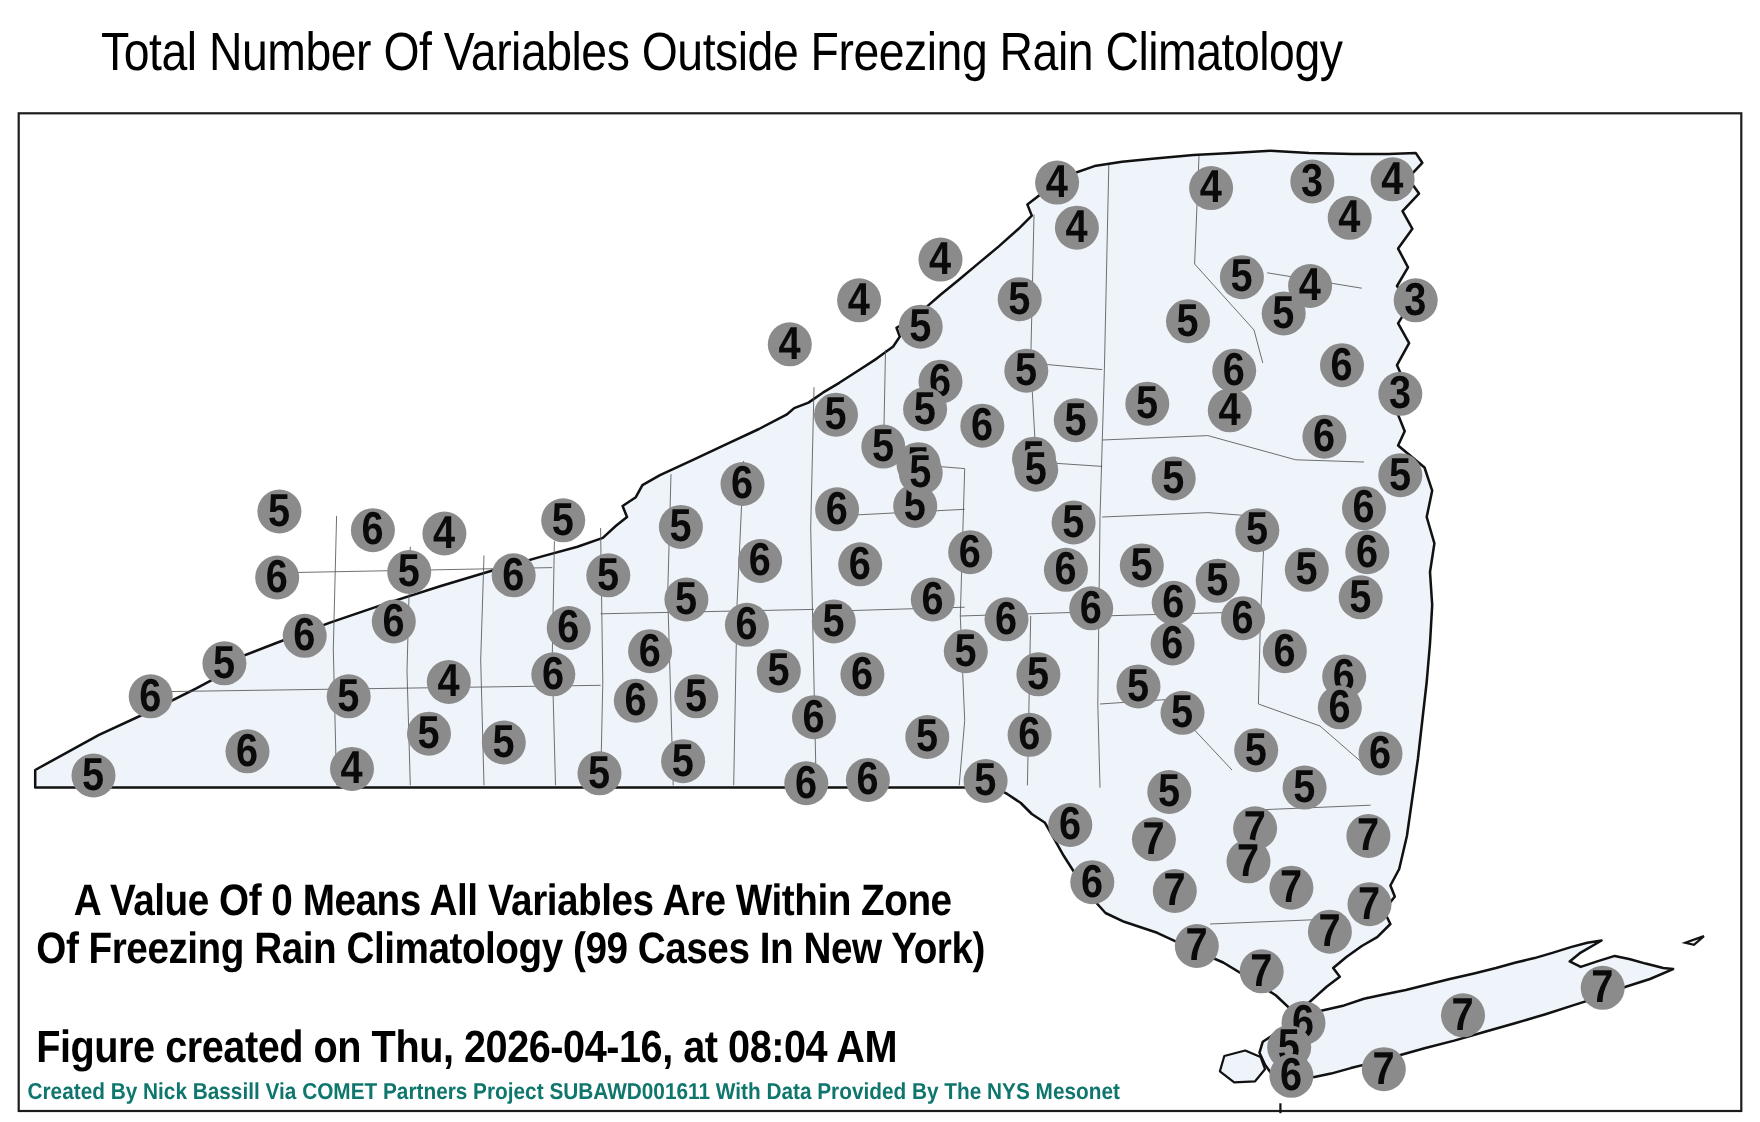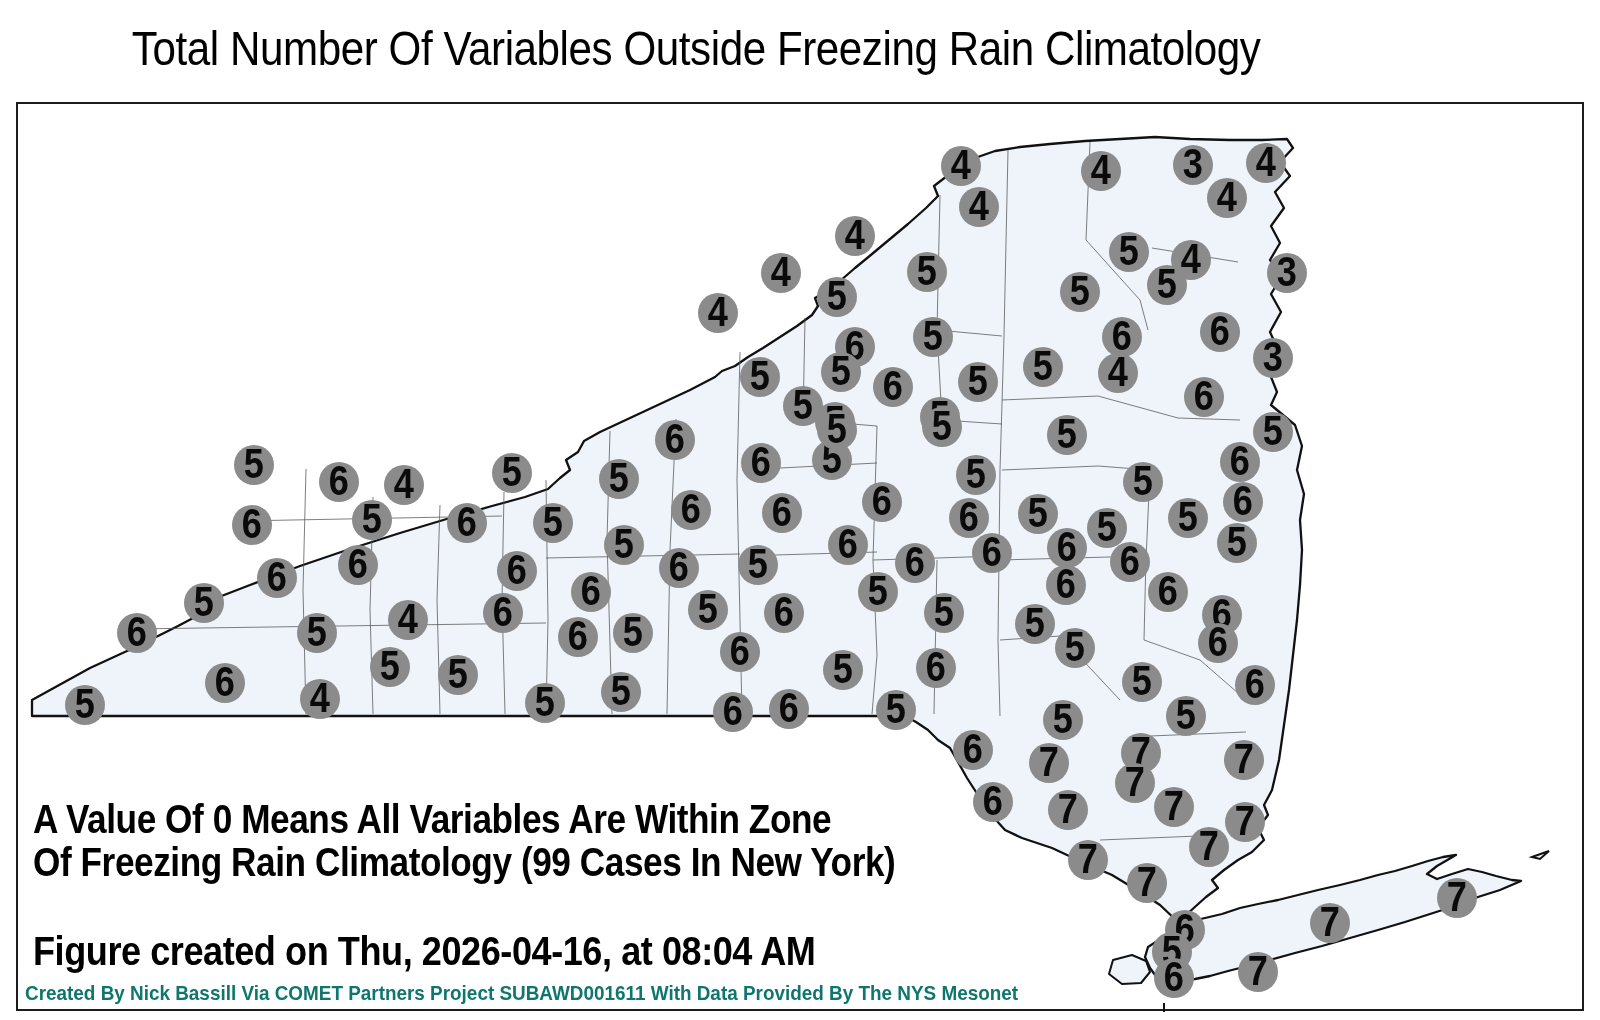--- a/index.html
+++ b/index.html
@@ -1,21 +1,21 @@
 <!DOCTYPE html>
 <html><head>
 <meta charset="utf-8">
 <style>
   html,body{margin:0;padding:0;}
   body{
     width:1600px;height:1020px;position:relative;overflow:hidden;
     background:#ffffff;font-family:"Liberation Sans",sans-serif;
   }
   .title{
-    position:absolute;top:20px;left:0;width:1352px;text-align:right;
+    position:absolute;top:20px;left:0;width:1352px;text-align:left;
     font-size:49px;font-weight:400;color:#000;white-space:nowrap;
   }
   .title>span{display:inline-block;transform:scaleX(0.86);transform-origin:50% 50%;letter-spacing:-0.5px;}
   .map-frame{
     position:absolute;left:16px;top:102px;width:1564px;height:905px;
     border:2px solid #1c1c1c;background:#ffffff;
   }
   .map-svg{position:absolute;left:0;top:0;pointer-events:none;}
   #markers{position:absolute;left:0;top:0;width:1600px;height:1020px;pointer-events:none;}
   .marker{
@@ -23,21 +23,21 @@
     background:#8b8b8b;display:flex;align-items:center;justify-content:center;
   }
   .marker span{
     font-weight:700;font-size:42px;line-height:1;color:#0a0a0a;
     display:inline-block;transform:scaleX(0.86);padding-bottom:3px;
   }
   .ann-line{
     position:absolute;left:33px;white-space:nowrap;color:#000;font-weight:700;
   }
   .ann-line>span{display:inline-block;transform:scaleX(0.88);transform-origin:0 50%;white-space:nowrap;letter-spacing:-0.5px;}
-  .ann1{top:797px;font-size:40px;}
+  .ann1{top:797px;font-size:40px;margin-left:34px;}
   .ann2{top:840px;font-size:40px;}
   .created{top:928px;font-size:41px;}
   .credit{
     position:absolute;left:25px;top:981px;font-size:21px;font-weight:700;color:#0f766e;white-space:nowrap;
   }
   .credit>span{display:inline-block;transform:scaleX(0.90);transform-origin:0 50%;white-space:nowrap;}
 </style>
 </head>
 <body>
 

